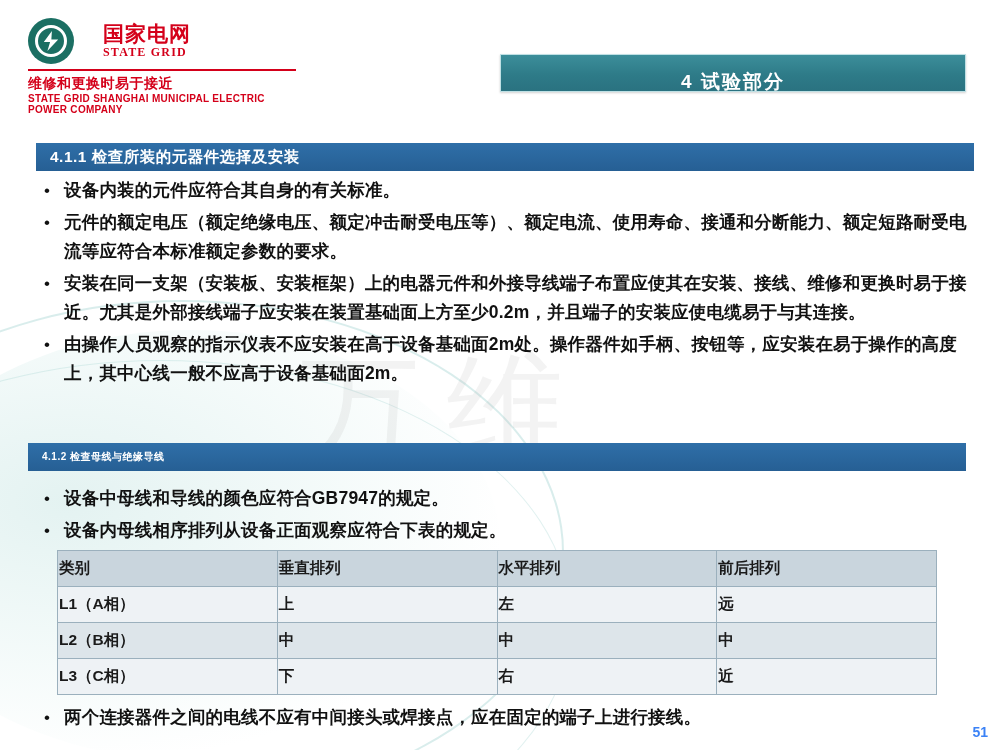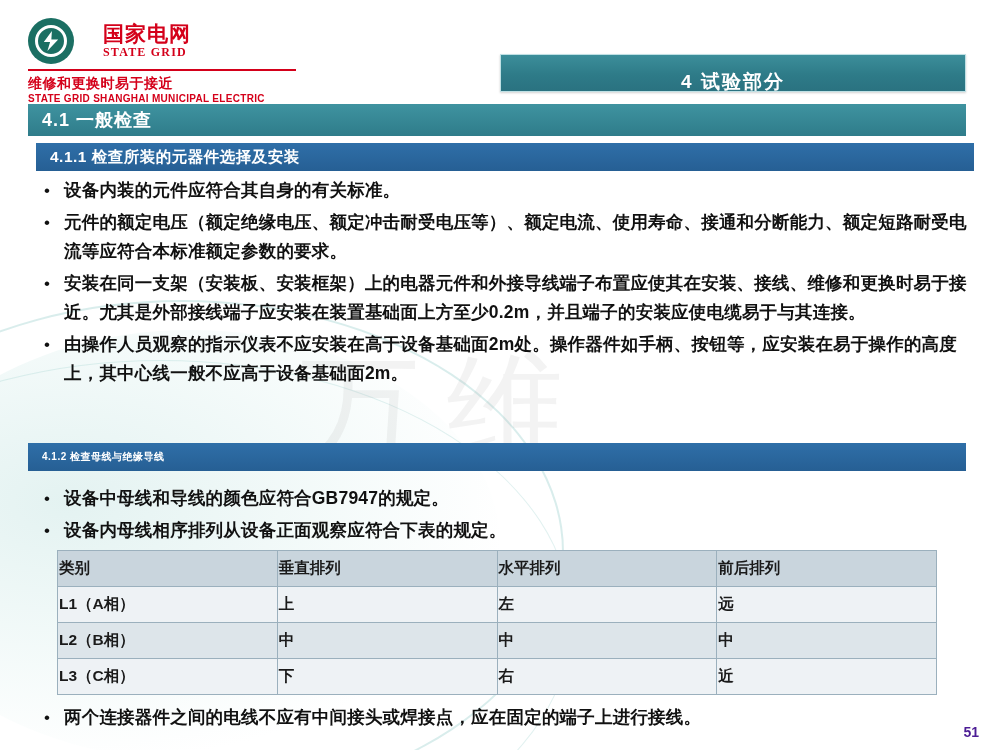--- a/index.html
+++ b/index.html
@@ -260,24 +260,24 @@
   }
   .tbl tr.odd td {
     background: #eef2f5;
   }
   .tbl tr.even td {
     background: #dde5ea;
   }
 
   .pagenum {
     position: absolute;
-    right: 21px;
+    right: 12px;
     bottom: 10px;
     font-size: 14px;
-    color: #4c1d95;
+    color: #3b82f6;
     font-weight: bold;
   }
 </style>
 </head>
 <body>
 
 <div class="slide">
 
   <div class="wm-swoosh"></div>
   <div class="wm-arc"></div>
@@ -294,23 +294,20 @@
     </div>
     <div class="logo-rule"></div>
     <div class="logo-sub-cn">维修和更换时易于接近</div>
     <div class="logo-sub-en">STATE GRID SHANGHAI MUNICIPAL ELECTRIC POWER COMPANY</div>
   </div>
 
   <div class="title-chip">
     <span>4 试验部分</span>
   </div>
 
-  <div class="bar bar-1">
-    <span>4.1 一般检查</span>
-  </div>
 
   <div class="bar bar-2">
     <span>4.1.1 检查所装的元器件选择及安装</span>
   </div>
 
   <div class="bullets bl-1">
     <div class="bullet">
       <div class="dot">•</div>
       <div class="btext">设备内装的元件应符合其自身的有关标准。</div>
     </div>

